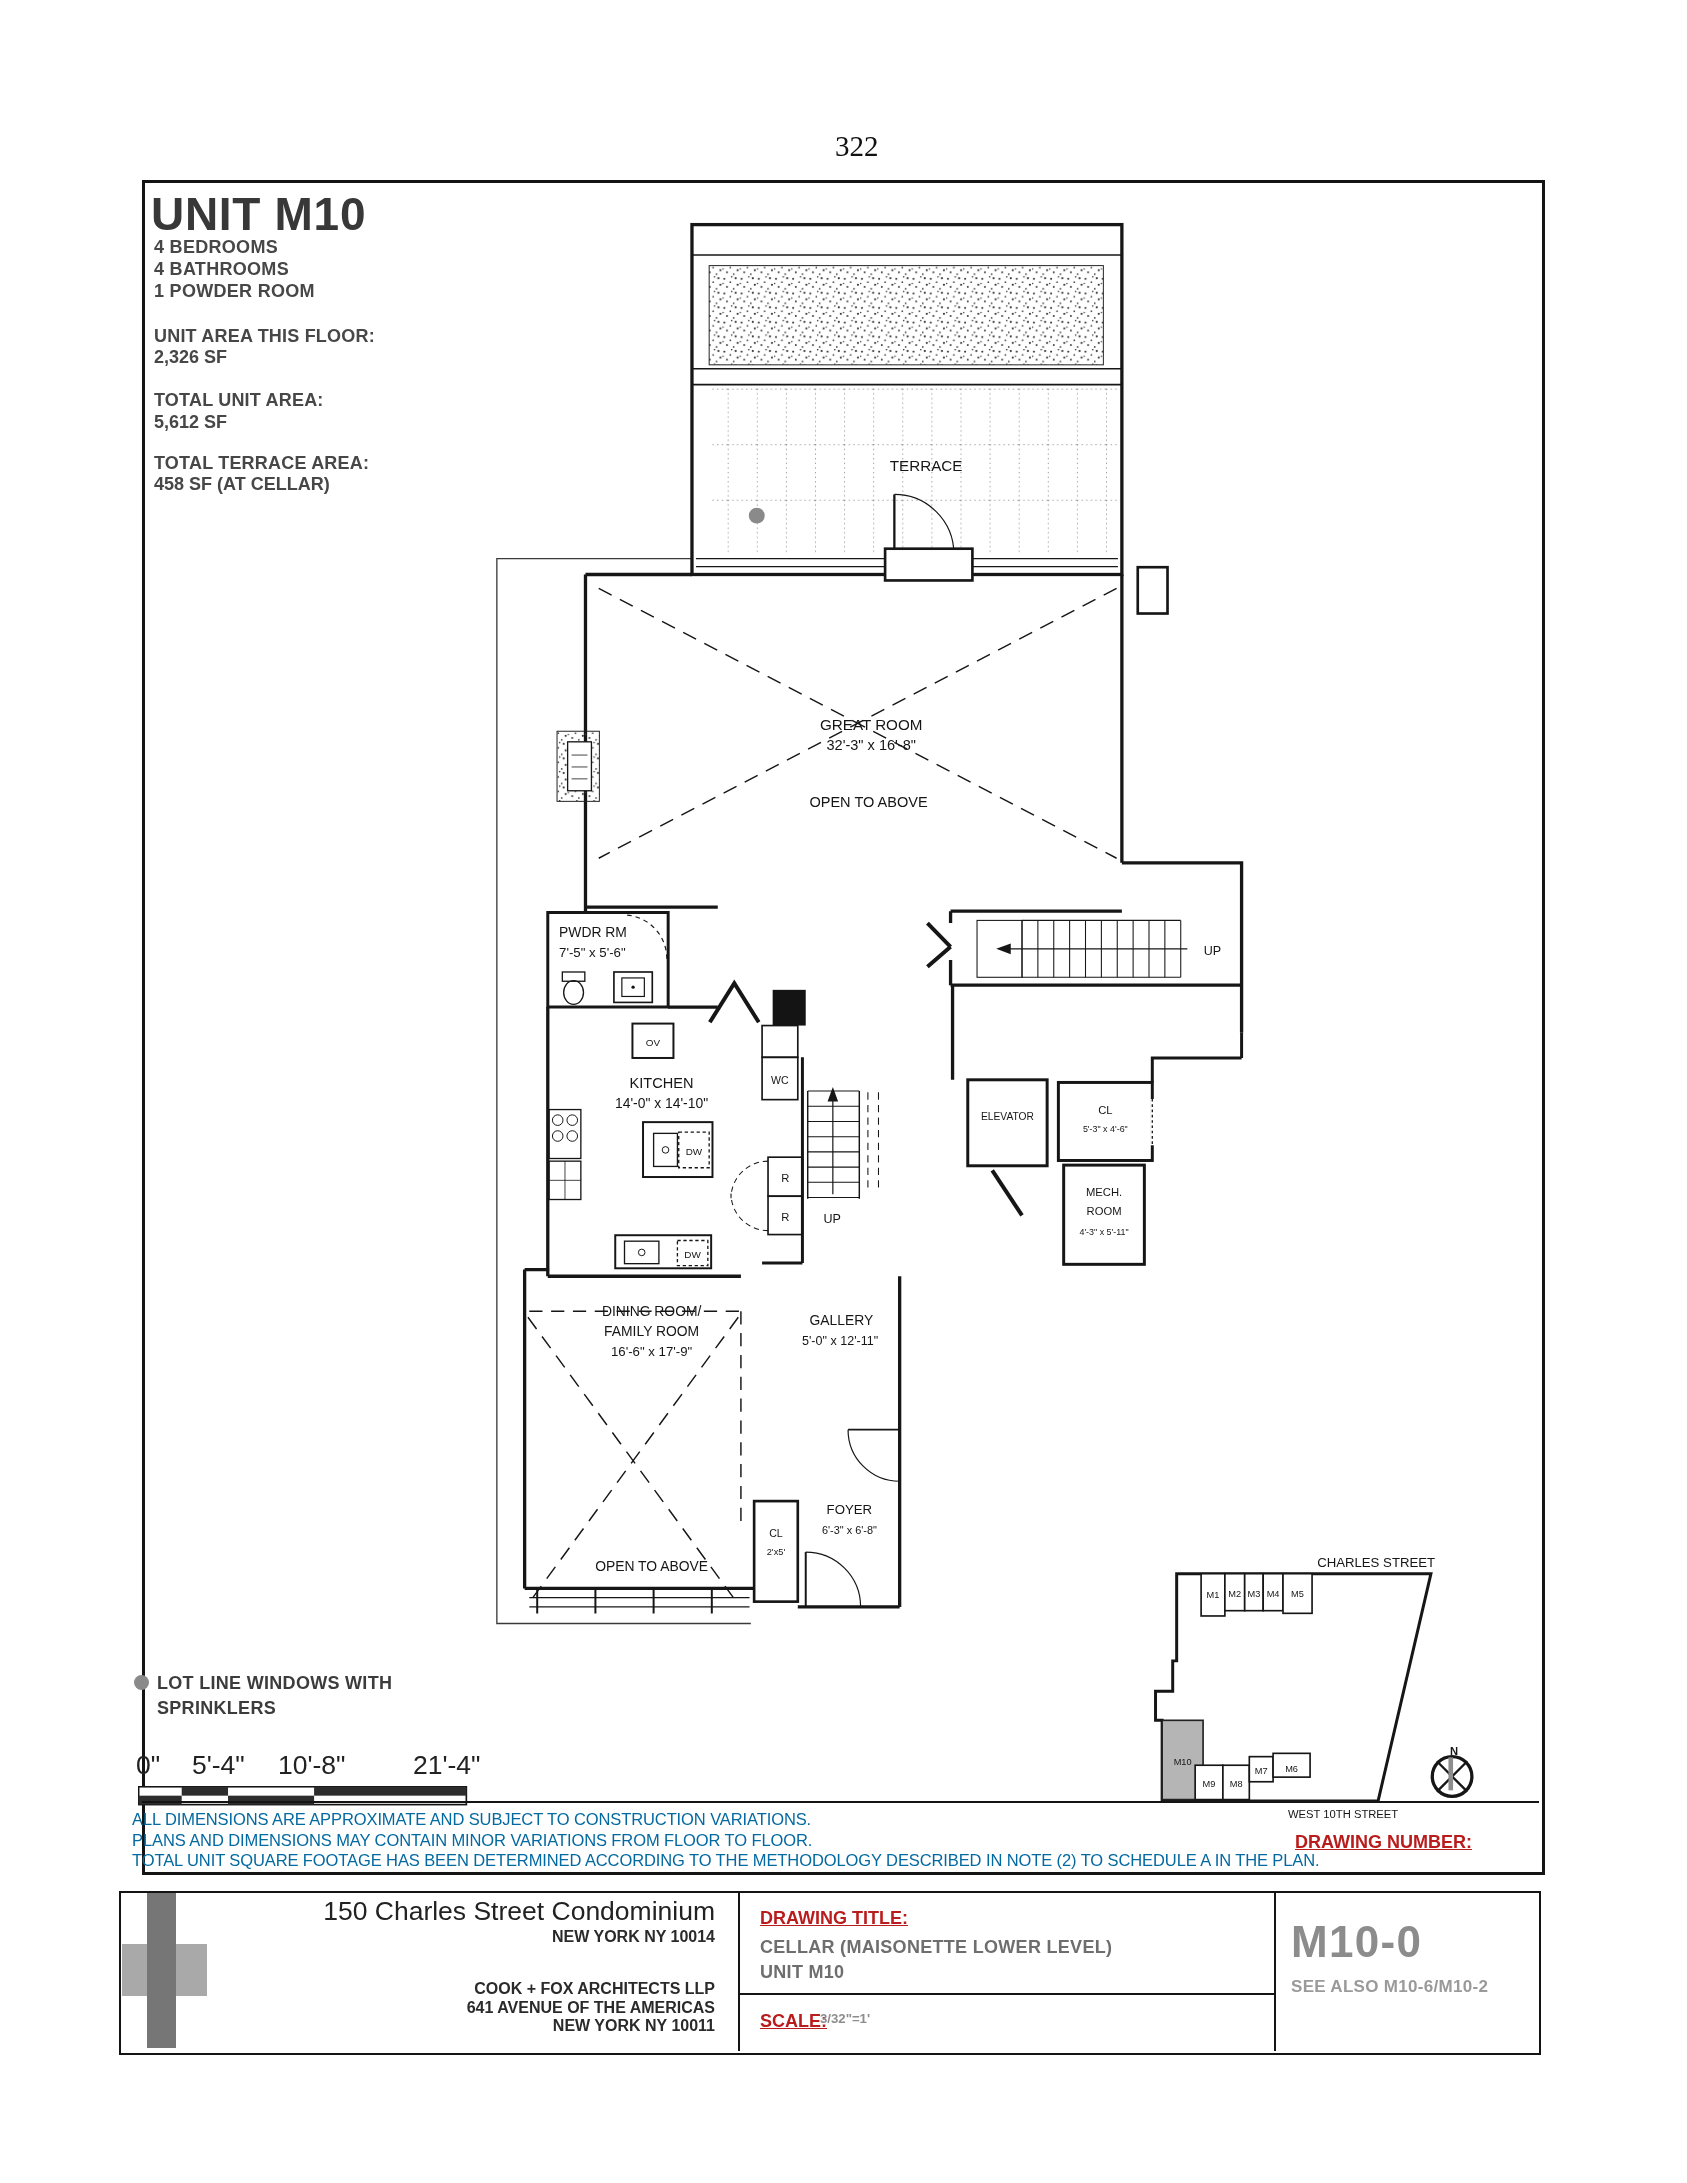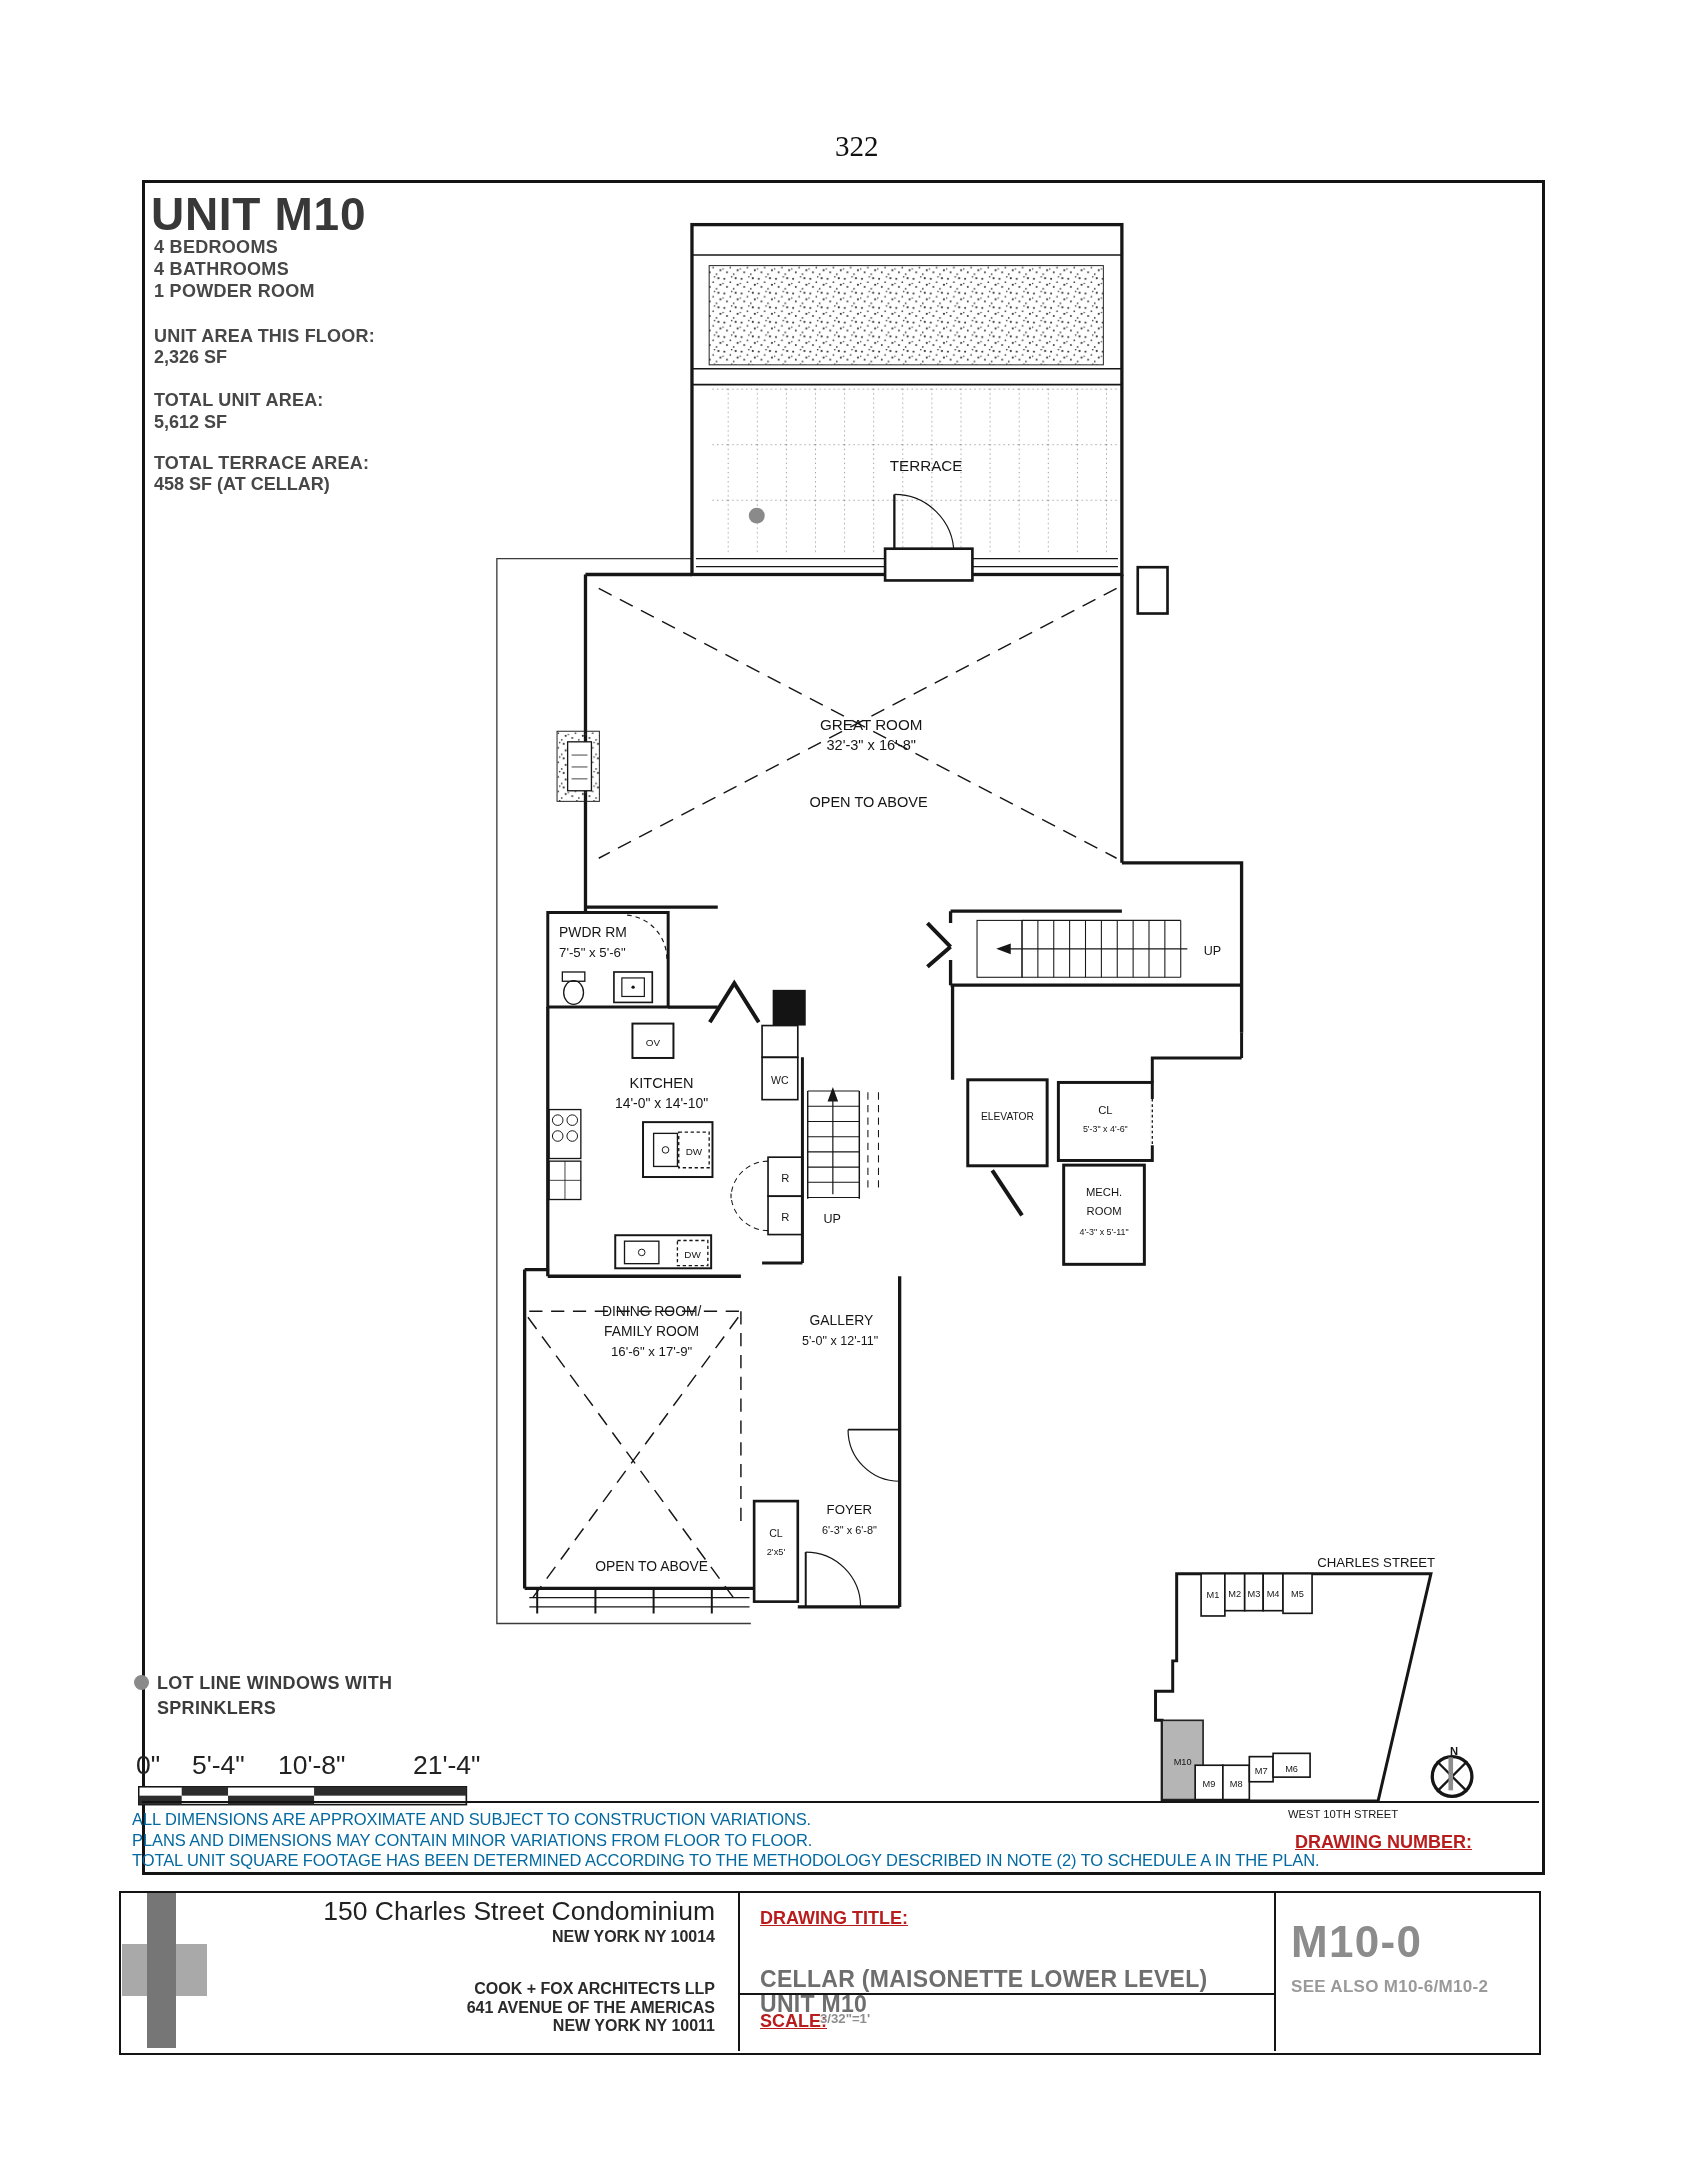--- a/index.html
+++ b/index.html
@@ -14,21 +14,21 @@
   .hdr-spec{font-size:18px;font-weight:bold;color:#474747;letter-spacing:0.3px;}
   .hdr-area-label{font-size:18px;font-weight:bold;color:#474747;letter-spacing:0.2px;}
   .hdr-area-value{font-size:18px;font-weight:bold;color:#474747;}
   .pageno{font-size:29px;font-family:"Liberation Serif",serif;color:#111;}
   .legend-text{font-size:18px;font-weight:bold;color:#3c3c3c;letter-spacing:0.3px;}
   .scale-label{font-size:26.5px;color:#222;}
   .note-line{font-size:16.5px;color:#0369a1;letter-spacing:-0.1px;white-space:nowrap;}
   .tb-big{font-size:26.5px;color:#222;}
   .tb-small{font-size:16px;color:#2a2a2a;font-weight:bold;}
   .tb-label{font-size:18px;color:#b91c1c;font-weight:bold;text-decoration:underline;}
-  .tb-gray{color:#6e6e6e;font-weight:bold;font-size:23px;letter-spacing:0.3px;margin-top:29px;}
+  .tb-gray{color:#6e6e6e;font-weight:bold;font-size:18px;letter-spacing:0.3px;}
   .tb-num{font-size:44px;font-weight:bold;color:#8c8c8c;letter-spacing:1.3px;}
   .tb-seealso{font-size:17px;font-weight:bold;color:#9a9a9a;letter-spacing:0.3px;}
   .right-al{text-align:right;}
   svg text{font-family:"Liberation Sans",sans-serif;fill:#161616;}
   .vline{background:#141414;}
 </style>
 </head>
 <body>
 
 <div class="abs pageno" style="left:835px;top:130px;">322</div>

